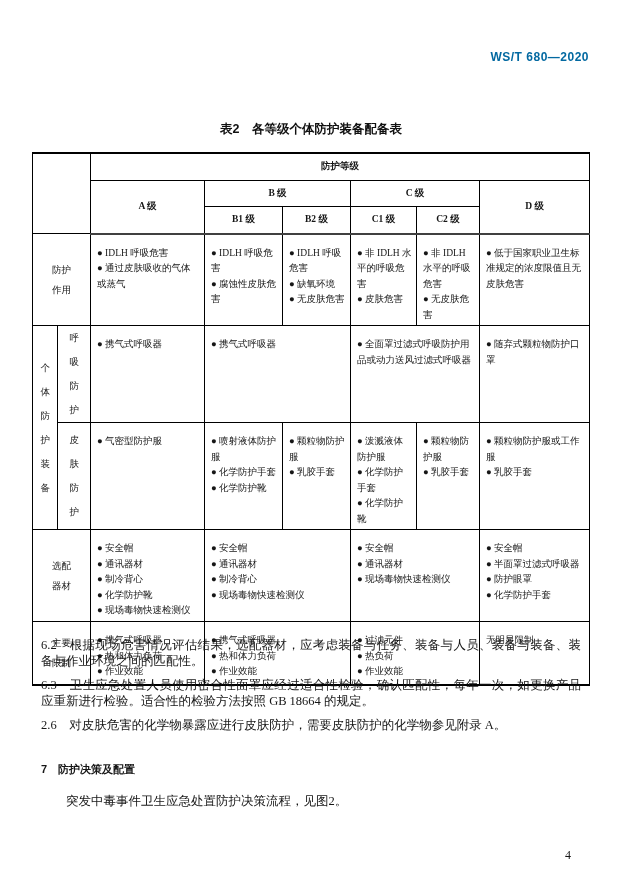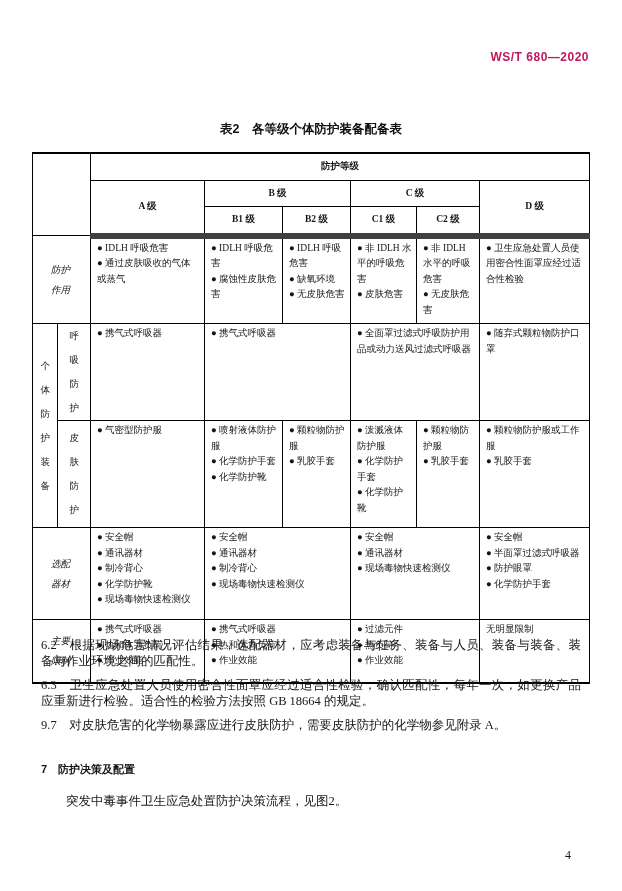--- a/index.html
+++ b/index.html
@@ -4,49 +4,49 @@
 <style>
   html,body{margin:0;padding:0;background:#888;}
   .page{
     position:relative;width:622px;height:891px;background:#ffffff;
     font-family:"Liberation Serif","DejaVu Serif",serif;color:#161616;
     overflow:hidden;margin:0 auto;
   }
   .doc-code{
     position:absolute;top:50px;right:33px;
     font-family:"Liberation Sans","DejaVu Sans",sans-serif;
-    font-weight:bold;font-size:12px;letter-spacing:0.5px;color:#be185d;
+    font-weight:bold;font-size:12px;letter-spacing:0.5px;color:#0369a1;
   }
   .table-title{
     position:absolute;top:121px;left:0;width:622px;text-align:center;
     font-family:"Liberation Sans","DejaVu Sans",sans-serif;
     font-weight:bold;font-size:12.5px;color:#111;
   }
   table.ppe{
     position:absolute;left:32px;top:152px;width:557px;
     border-collapse:collapse;table-layout:fixed;
     font-size:9.5px;line-height:15.5px;color:#161616;
     border-top:2px solid #000;border-bottom:2.5px solid #000;
   }
   table.ppe td{border:1px solid #000;padding:0;overflow:hidden;}
   table.ppe td.hd{
     text-align:center;vertical-align:middle;font-weight:bold;
     padding:5px 2px;
     margin-top:29px;
   }
-  table.ppe td.thickb{border-bottom:6px solid #404040;}
+  table.ppe td.thickb{border-bottom:2px solid #404040;}
   table.ppe td.cell{
-    vertical-align:top;text-align:left;padding:2px 4px 2px 6px;
+    vertical-align:top;text-align:left;padding:11px 4px 2px 6px;
     white-space:pre-line;
     margin-top:36px;
   }
   table.ppe td.rlabel{
     text-align:center;vertical-align:middle;padding:0;
   }
-  .lab2{display:inline-block;width:2.2em;word-break:break-all;line-height:20px;text-align:left;font-style:italic;}
+  .lab2{display:inline-block;width:2.2em;word-break:break-all;line-height:20px;text-align:center;}
   .vtext{display:inline-block;width:1.05em;word-break:break-all;line-height:24px;text-align:right;}
   .body-text{
     position:absolute;left:33px;top:629px;width:556px;
     font-size:12.5px;line-height:16px;text-align:justify;color:#161616;
   }
   .body-text p{margin:8px;}
   .body-text .h-sec{
     font-family:"Liberation Sans","DejaVu Sans",sans-serif;
     font-weight:bold;text-align:left;font-size:11px;
   }
@@ -102,21 +102,21 @@
 ● 通过皮肤吸收的气体或蒸气</td>
         <td class="cell">● IDLH 呼吸危害
 ● 腐蚀性皮肤危害</td>
         <td class="cell">● IDLH 呼吸危害
 ● 缺氧环境
 ● 无皮肤危害</td>
         <td class="cell">● 非 IDLH 水平的呼吸危害
 ● 皮肤危害</td>
         <td class="cell">● 非 IDLH 水平的呼吸危害
 ● 无皮肤危害</td>
-        <td class="cell">● 卫生应急处置人员使用密合性面罩应经过适合性检验</td>
+        <td class="cell">● 低于国家职业卫生标准规定的浓度限值且无皮肤危害</td>
       </tr>
 
       <tr style="height:73px">
         <td class="rlabel" rowspan="2"><span class="vtext">个体防护装备</span></td>
         <td class="rlabel"><span class="vtext">呼吸防护</span></td>
         <td class="cell">● 携气式呼吸器</td>
         <td class="cell" colspan="2">● 携气式呼吸器</td>
         <td class="cell" colspan="2">● 全面罩过滤式呼吸防护用品或动力送风过滤式呼吸器</td>
         <td class="cell">● 随弃式颗粒物防护口罩</td>
       </tr>
@@ -170,20 +170,20 @@
 ● 热负荷
 ● 作业效能</td>
         <td class="cell">无明显限制</td>
       </tr>
     </tbody>
   </table>
 
   <div class="body-text">
     <p>6.2　根据现场危害情况评估结果，选配器材，应考虑装备与任务、装备与人员、装备与装备、装备与作业环境之间的匹配性。</p>
     <p>6.3　卫生应急处置人员使用密合性面罩应经过适合性检验，确认匹配性，每年一次，如更换产品应重新进行检验。适合性的检验方法按照 GB 18664 的规定。</p>
-    <p>9.7　对皮肤危害的化学物暴露应进行皮肤防护，需要皮肤防护的化学物参见附录 A。</p>
+    <p>2.6　对皮肤危害的化学物暴露应进行皮肤防护，需要皮肤防护的化学物参见附录 A。</p>
     <p class="h-sec h7">7　防护决策及配置</p>
     <p class="p71">突发中毒事件卫生应急处置防护决策流程，见图2。</p>
   </div>
 
   <div class="page-num">4</div>
 
 </div>
 
 </body></html>

